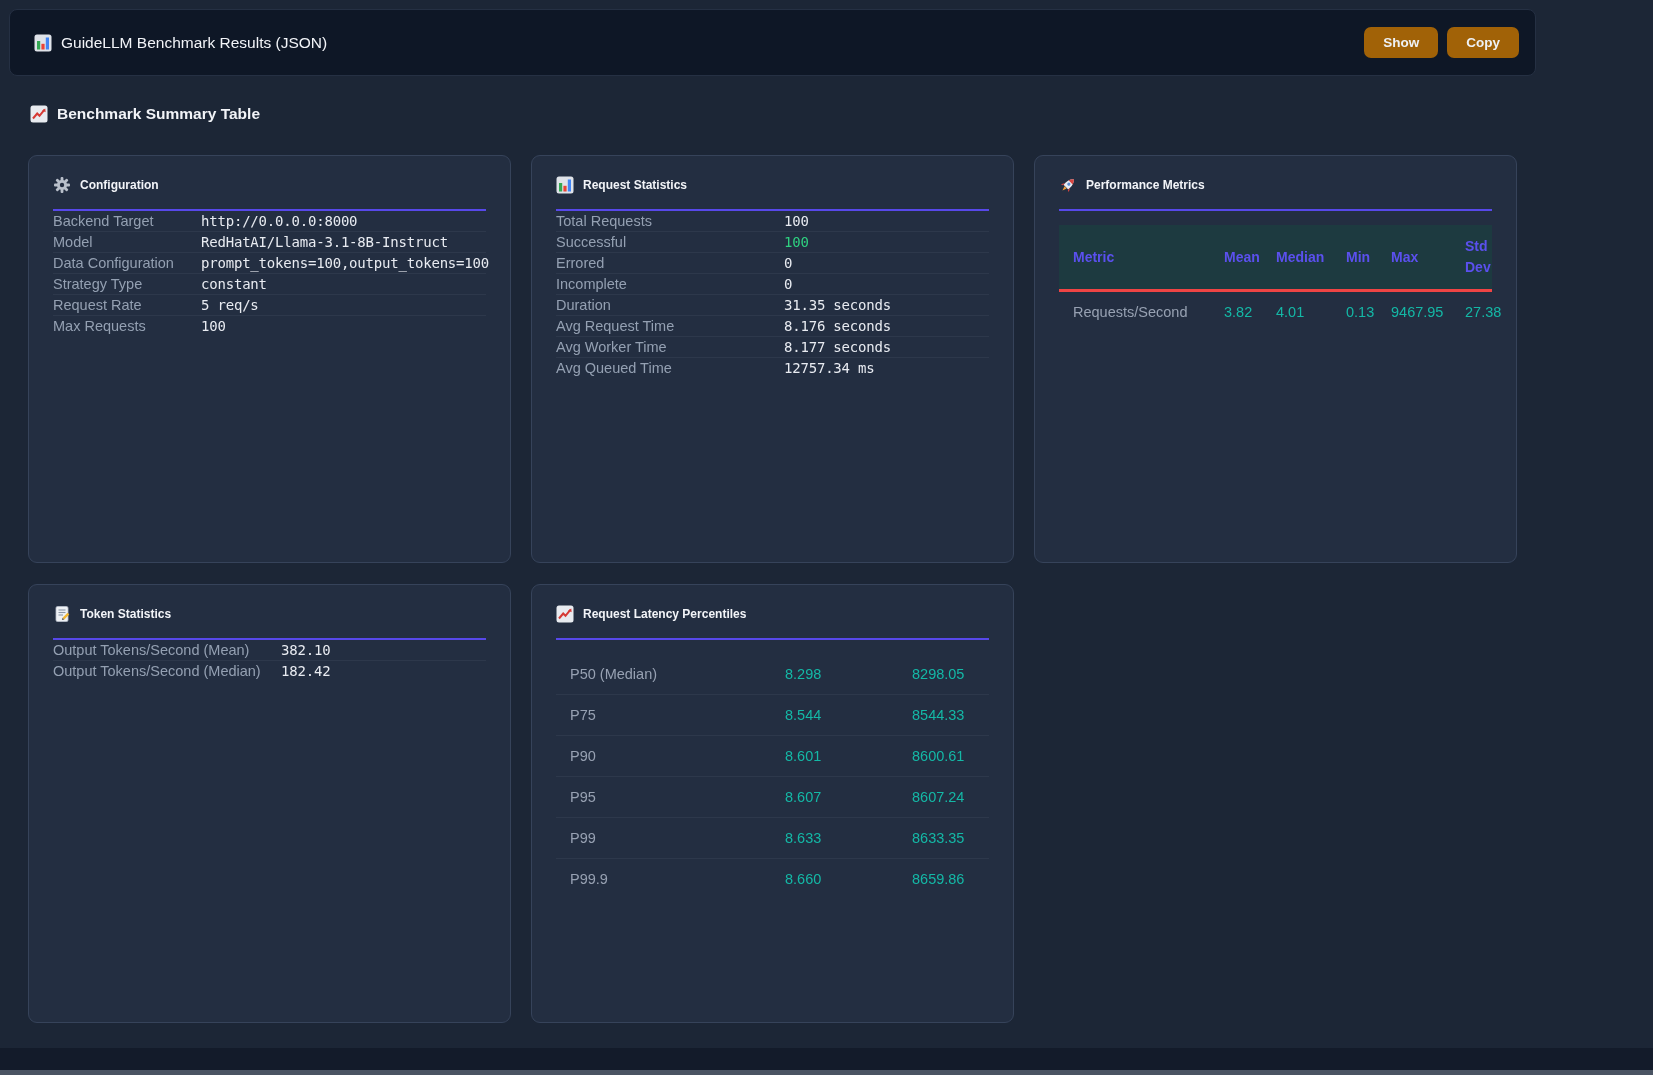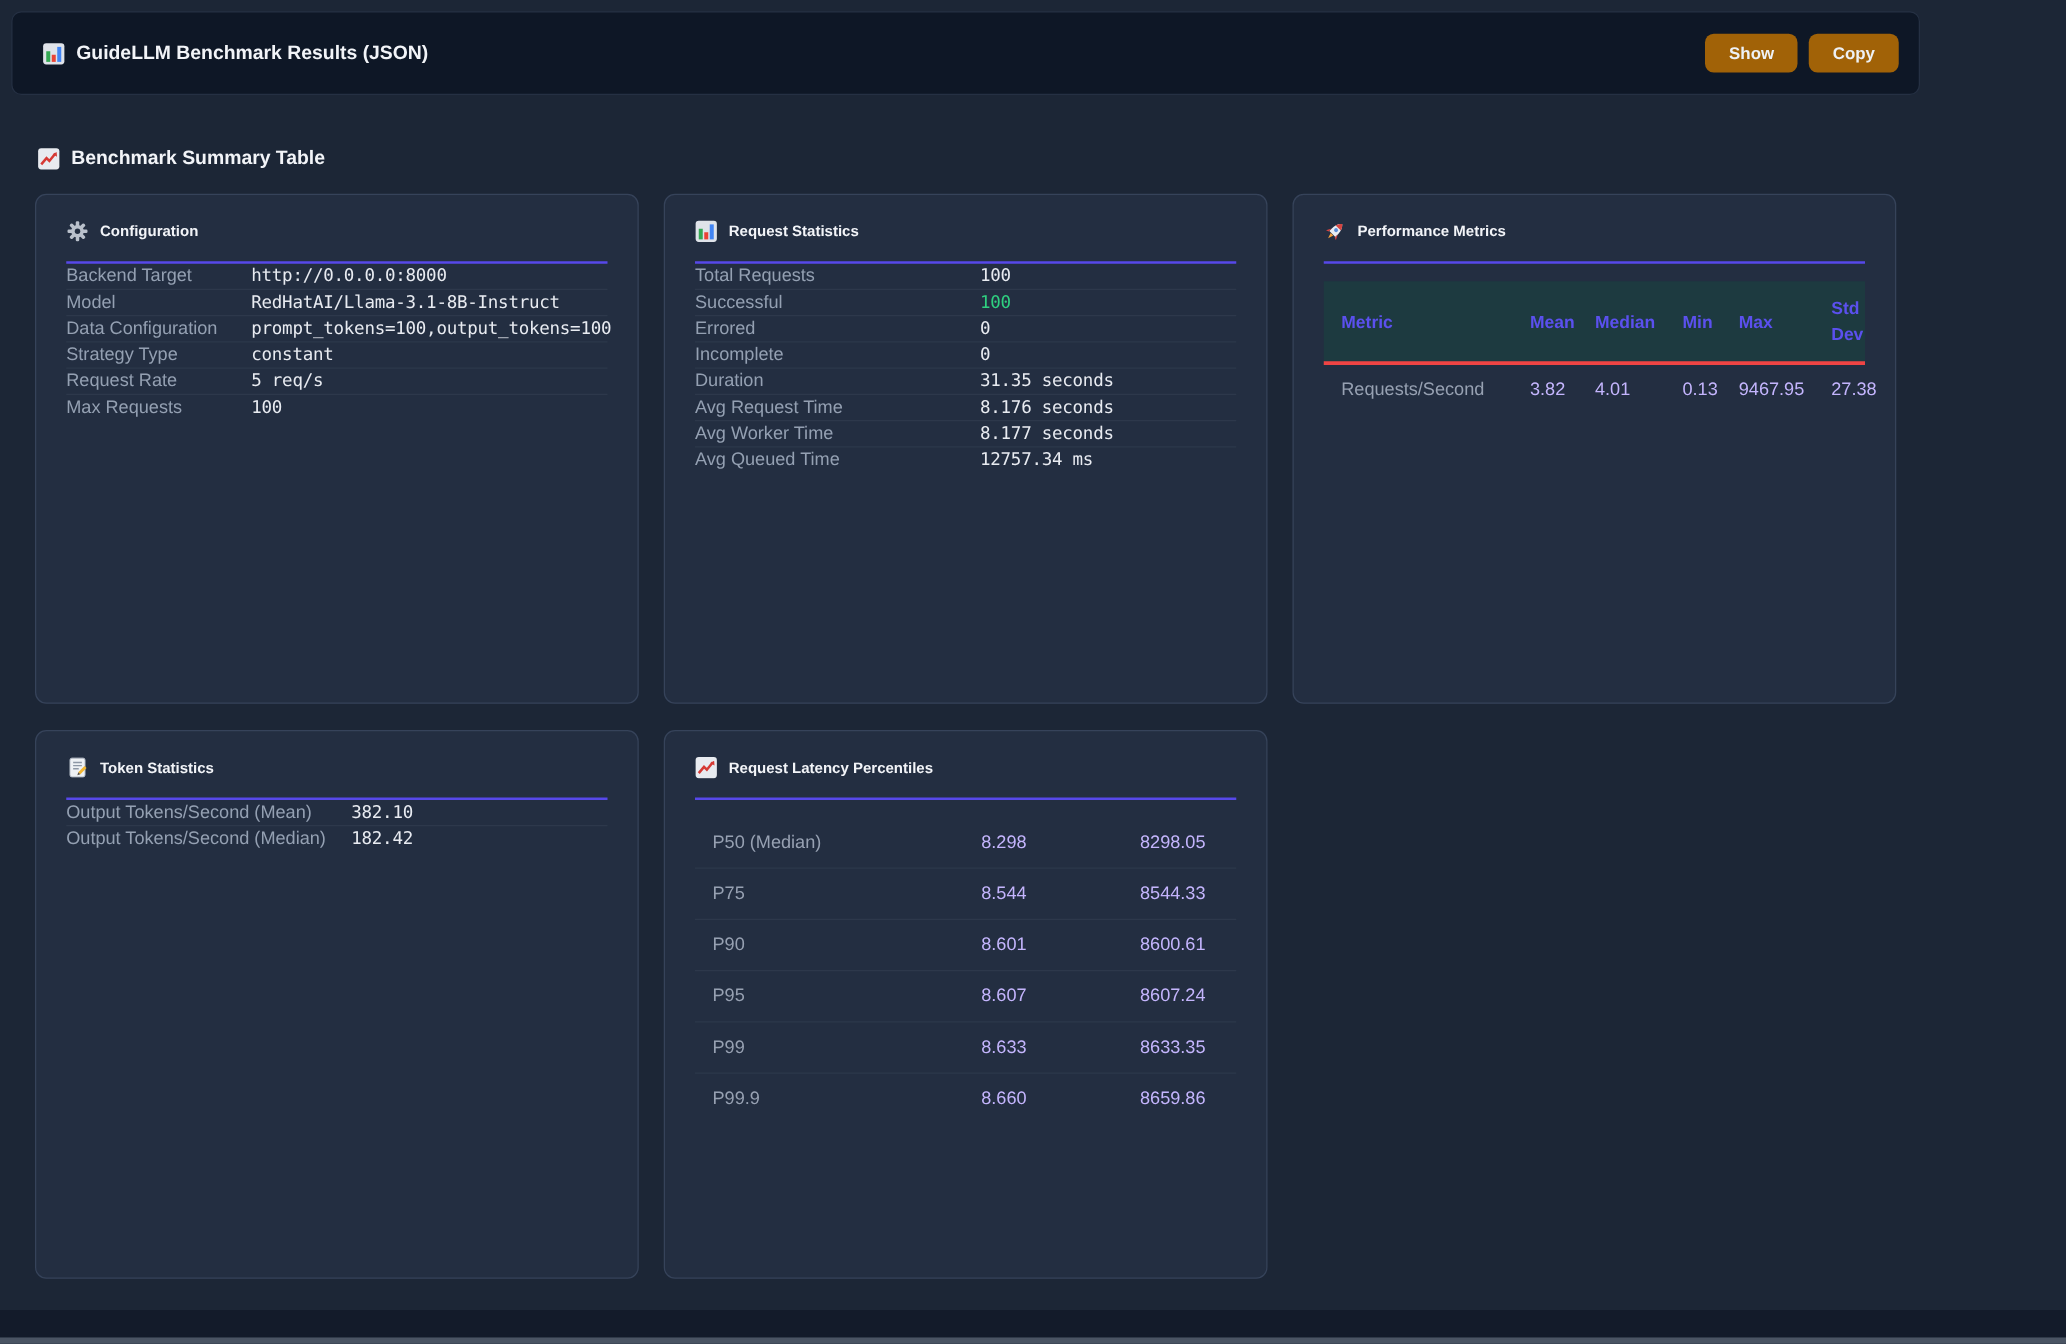--- a/index.html
+++ b/index.html
@@ -9,29 +9,29 @@
     font-family:"Liberation Sans", sans-serif;
     position:relative; overflow:hidden;
     -webkit-font-smoothing:antialiased;
   }
   
   .header-bar {
     position:absolute; left:9px; top:9px; width:1527px; height:67px;
     background:#0e1726; border:1px solid #253043; border-radius:8px;
     display:flex; align-items:center; padding:0 16px 0 24px; box-sizing:border-box;
   }
-  .header-title { display:flex; gap:9px; color:#f2f4f8; font-weight:bold; font-size:15.5px; }
+  .header-title { display:flex; gap:9px; color:#f2f4f8; font-weight:normal; font-size:15.5px; }
   .header-buttons { margin-left:auto; display:flex; gap:9px; }
   .btn {
     background:#a16207; color:#eef1f5; font-weight:bold; font-size:13.5px;
     padding:8px 19px; border-radius:7px; border:none; font-family:inherit; cursor:pointer;
   }
   
   .section-title {
-    margin:0; position:absolute; left:30px; top:118px;
+    margin:0; position:absolute; left:30px; top:105px;
     display:flex; gap:9px; 
     color:#f2f4f8; font-weight:bold; font-size:15.5px;
   }
   
   .cards {
     position:absolute; left:28px; top:155px; width:1489px;
     display:grid; grid-template-columns:483px 483px 483px;
     column-gap:20px; row-gap:21px;
   }
   .card {
@@ -56,21 +56,21 @@
     background:#1d3a40; border-bottom:3px solid #ef4444;
     display:grid; align-items:center; min-height:64px;
     color:#5b50ee; font-weight:bold; font-size:14px; line-height:1.5;
   }
   .trow { display:grid; align-items:center; padding:12px 0; border-bottom:1px solid #2d384b; font-size:14.5px; }
   .trow:last-child { border-bottom:none; }
   .perf-grid  { grid-template-columns:165px 52px 70px 45px 74px 30px; }
   .lat-grid   { grid-template-columns:229px 127px 79px; }
   .c-first { padding-left:14px; }
   .trow .c-first { color:#97a1b2; }
-  .trow span { color:#c4b5fd; }
+  .trow span { color:#14b8a6; }
   .trow .c-first { color:#97a1b2; }
   .wrap80 { display:inline-block; max-width:82px; }
   .wrap60 { display:inline-block; max-width:62px; }
   .wrap30 { display:inline-block; max-width:32px; }
   .icon { display:inline-flex; width:18px; height:18px; flex:0 0 18px; }
   
   .footer-dark { position:absolute; left:0; top:1048px; width:1653px; height:22px; background:#131b2a; }
   .footer-grey { position:absolute; left:0; top:1070px; width:1653px; height:5px; background:#4a5463; }
 </style>
 </head>

